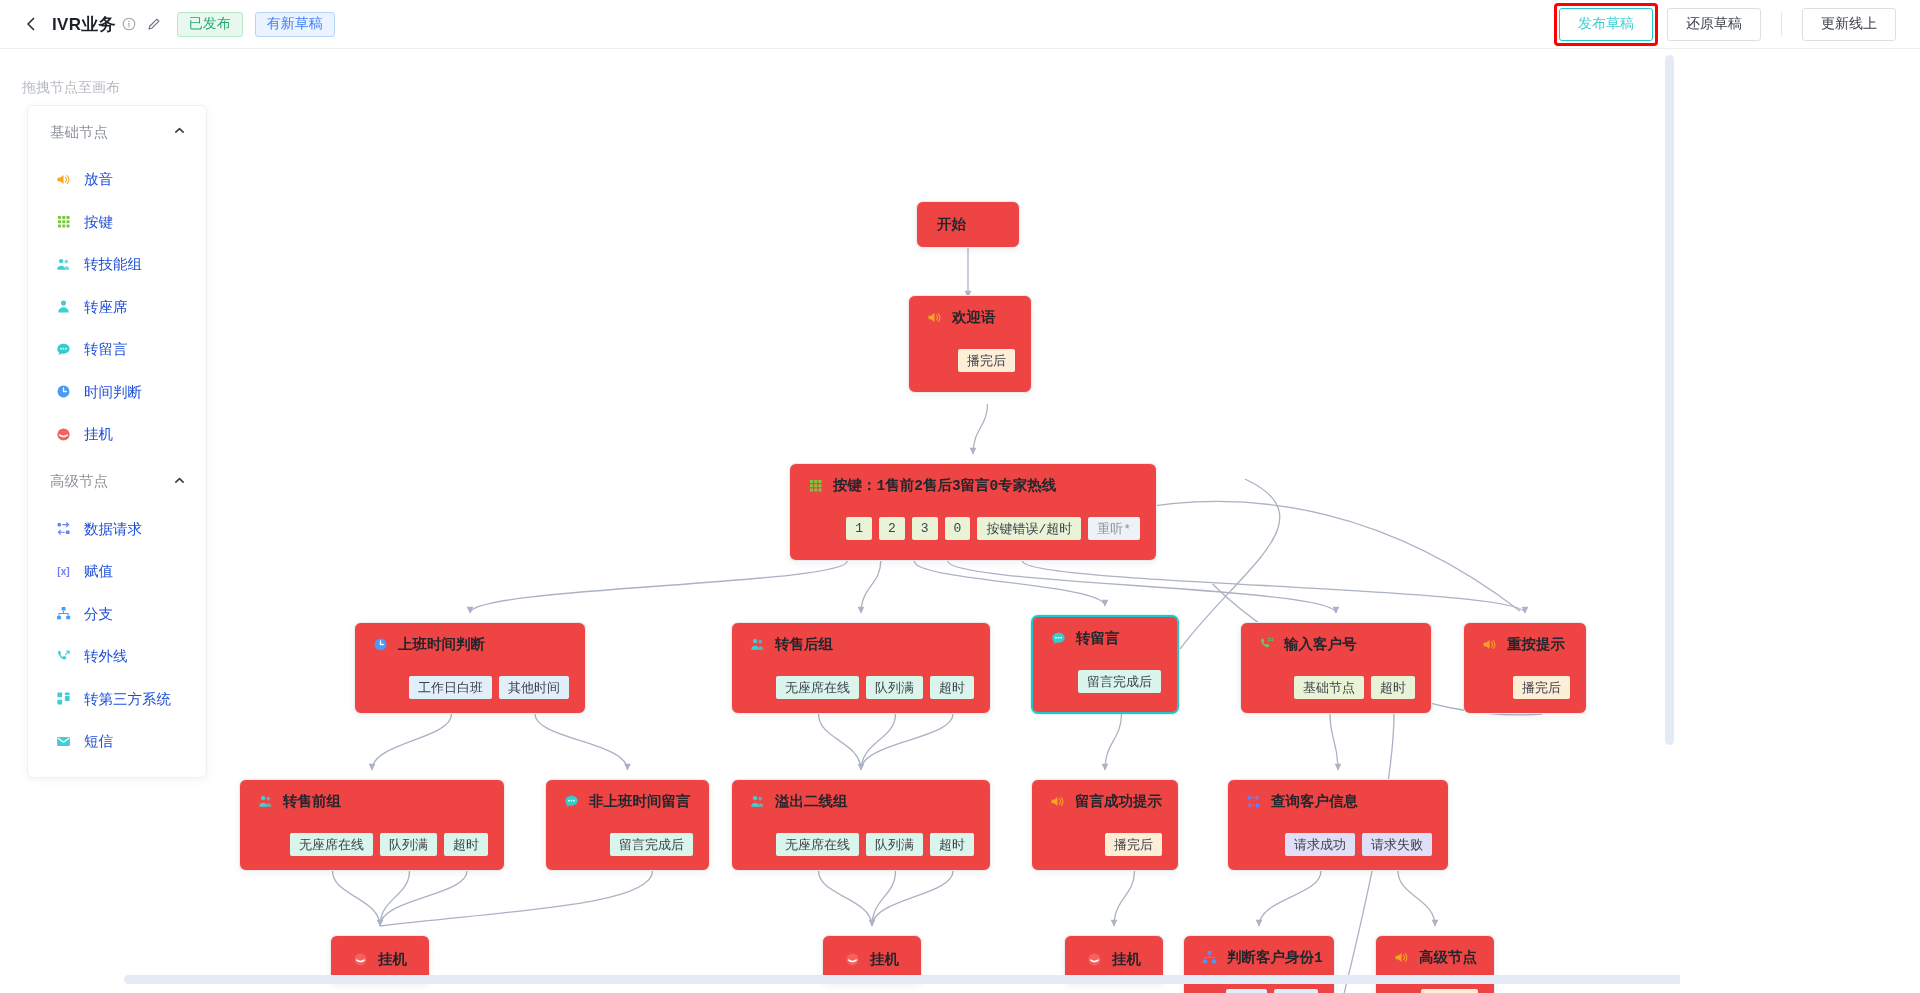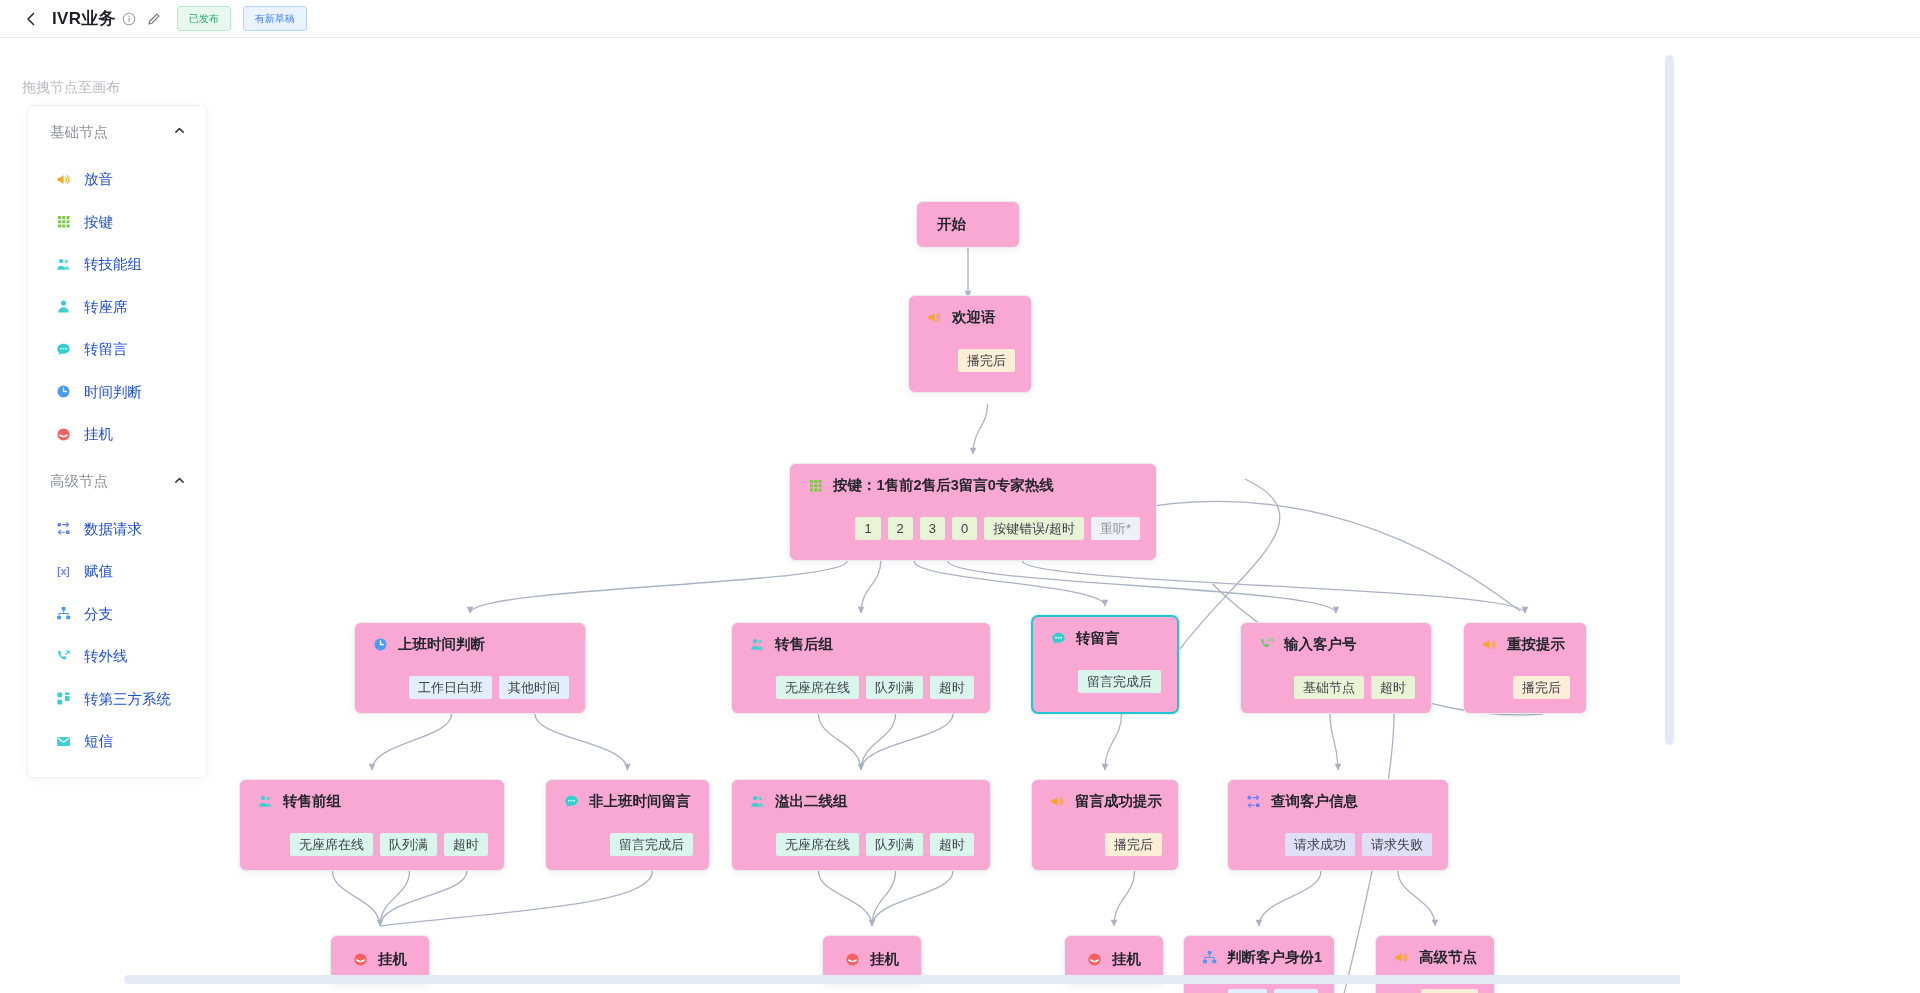--- a/index.html
+++ b/index.html
@@ -8,21 +8,21 @@
     width: 1920px; height: 993px;
     overflow: hidden;
     background: #ffffff;
     font-family: "Liberation Sans", "DejaVu Sans", sans-serif;
     -webkit-font-smoothing: antialiased;
   }
 
   
   .topbar {
     position: absolute; left: 0; top: 0;
-    width: 1920px; height: 38px;
+    width: 1920px; height: 49px;
     background: #ffffff;
     border-bottom: 1px solid #ebedf0;
     display: flex; align-items: center;
   }
   .back-arrow {
     margin-left: 20px; width: 22px; height: 22px;
     display: flex; align-items: center; justify-content: center;
     cursor: pointer; color: #30343c;
   }
   .back-arrow svg { display: block; }
@@ -30,21 +30,21 @@
     margin-left: 10px;
     font-size: 17px; font-weight: 700; color: #1f2329;
     letter-spacing: .3px;
   }
   .info-icon { margin-left: 6px; color: #9aa0a9; display:flex; align-items:center; cursor:pointer;}
   .edit-icon { margin-left: 11px; color: #6b7280; display:flex; align-items:center; cursor:pointer;}
   .tag {
     margin-left: 16px;
     height: 25px; padding: 0 11px;
     display: flex; align-items: center;
-    font-size: 10px; border-radius: 3px;
+    font-size: 14px; border-radius: 3px;
     border: 1px solid transparent;
     white-space: nowrap;
   }
   .tag-published { background: #e8f8ef; border-color: #b8e8cd; color: #22ab6d; }
   .tag-draft { background: #eaf3ff; border-color: #b5d4fb; color: #3d7eff; margin-left: 12px; }
 
   .topbar-right {
     margin-left: auto; display: flex; align-items: center;
     padding-right: 24px;
   }
@@ -100,26 +100,27 @@
   .pal-ico {
     width: 18px; height: 18px; margin-right: 12px;
     display: flex; align-items: center; justify-content: center;
     flex: none;
   }
   .pal-label { line-height: 1; }
 
   
   .node {
     position: absolute;
-    background: #f9a8d4;
+    background: #ef4444;
     border: 1px solid #eaecef;
     border-radius: 7px;
     box-shadow: 0 2px 7px rgba(40,50,70,.07);
     padding: 12px 16px 0 16px;
     z-index: 5;
+    font-family: Liberation Mono, monospace;
   }
   .node.selected { border: 2px solid #22c6cc; box-shadow: 0 0 0 1px rgba(34,198,204,.15); }
   .node-head { display: flex; align-items: center; }
   .node-ico { width: 18px; height: 18px; margin-right: 9px; display:flex; align-items:center; justify-content:center; flex:none; }
   .node-title { font-size: 14.5px; font-weight: 700; color: #23262c; white-space: nowrap; }
   .node-ports { display: flex; gap: 7px; margin-top: 22px; justify-content: flex-end; padding-bottom: 16px; }
   .port {
     height: 23px; padding: 0 9px;
     display: flex; align-items: center; justify-content: center;
     font-size: 13px; border-radius: 2px; white-space: nowrap;
@@ -167,20 +168,28 @@
       </svg>
   </div>
   <div class="edit-icon">
     <svg width="14" height="14" viewBox="0 0 16 16" fill="none" stroke="currentColor" stroke-width="1.3" stroke-linecap="round" stroke-linejoin="round">
         <path d="M11.3 2.4l2.3 2.3L5.4 12.9 2.3 13.7l.8-3.1z"></path>
       </svg>
   </div>
   <div class="tag tag-published">已发布</div>
   <div class="tag tag-draft">有新草稿</div>
 
+  <div class="topbar-right">
+    <div class="btn-highlight-wrap">
+      <div class="btn btn-publish">发布草稿</div>
+    </div>
+    <div class="btn btn-restore">还原草稿</div>
+    <div class="vsep"></div>
+    <div class="btn">更新线上</div>
+  </div>
 </div>
 
 <div class="canvas">
 
   <div class="drag-hint">拖拽节点至画布</div>
 
   <div class="palette" id="palette">
       <div class="pal-group-head">
         <span>基础节点</span>
         <span class="chev"><svg width="13" height="13" viewBox="0 0 16 16" fill="none" stroke="#3b3f47" stroke-width="2" stroke-linecap="round" stroke-linejoin="round">

